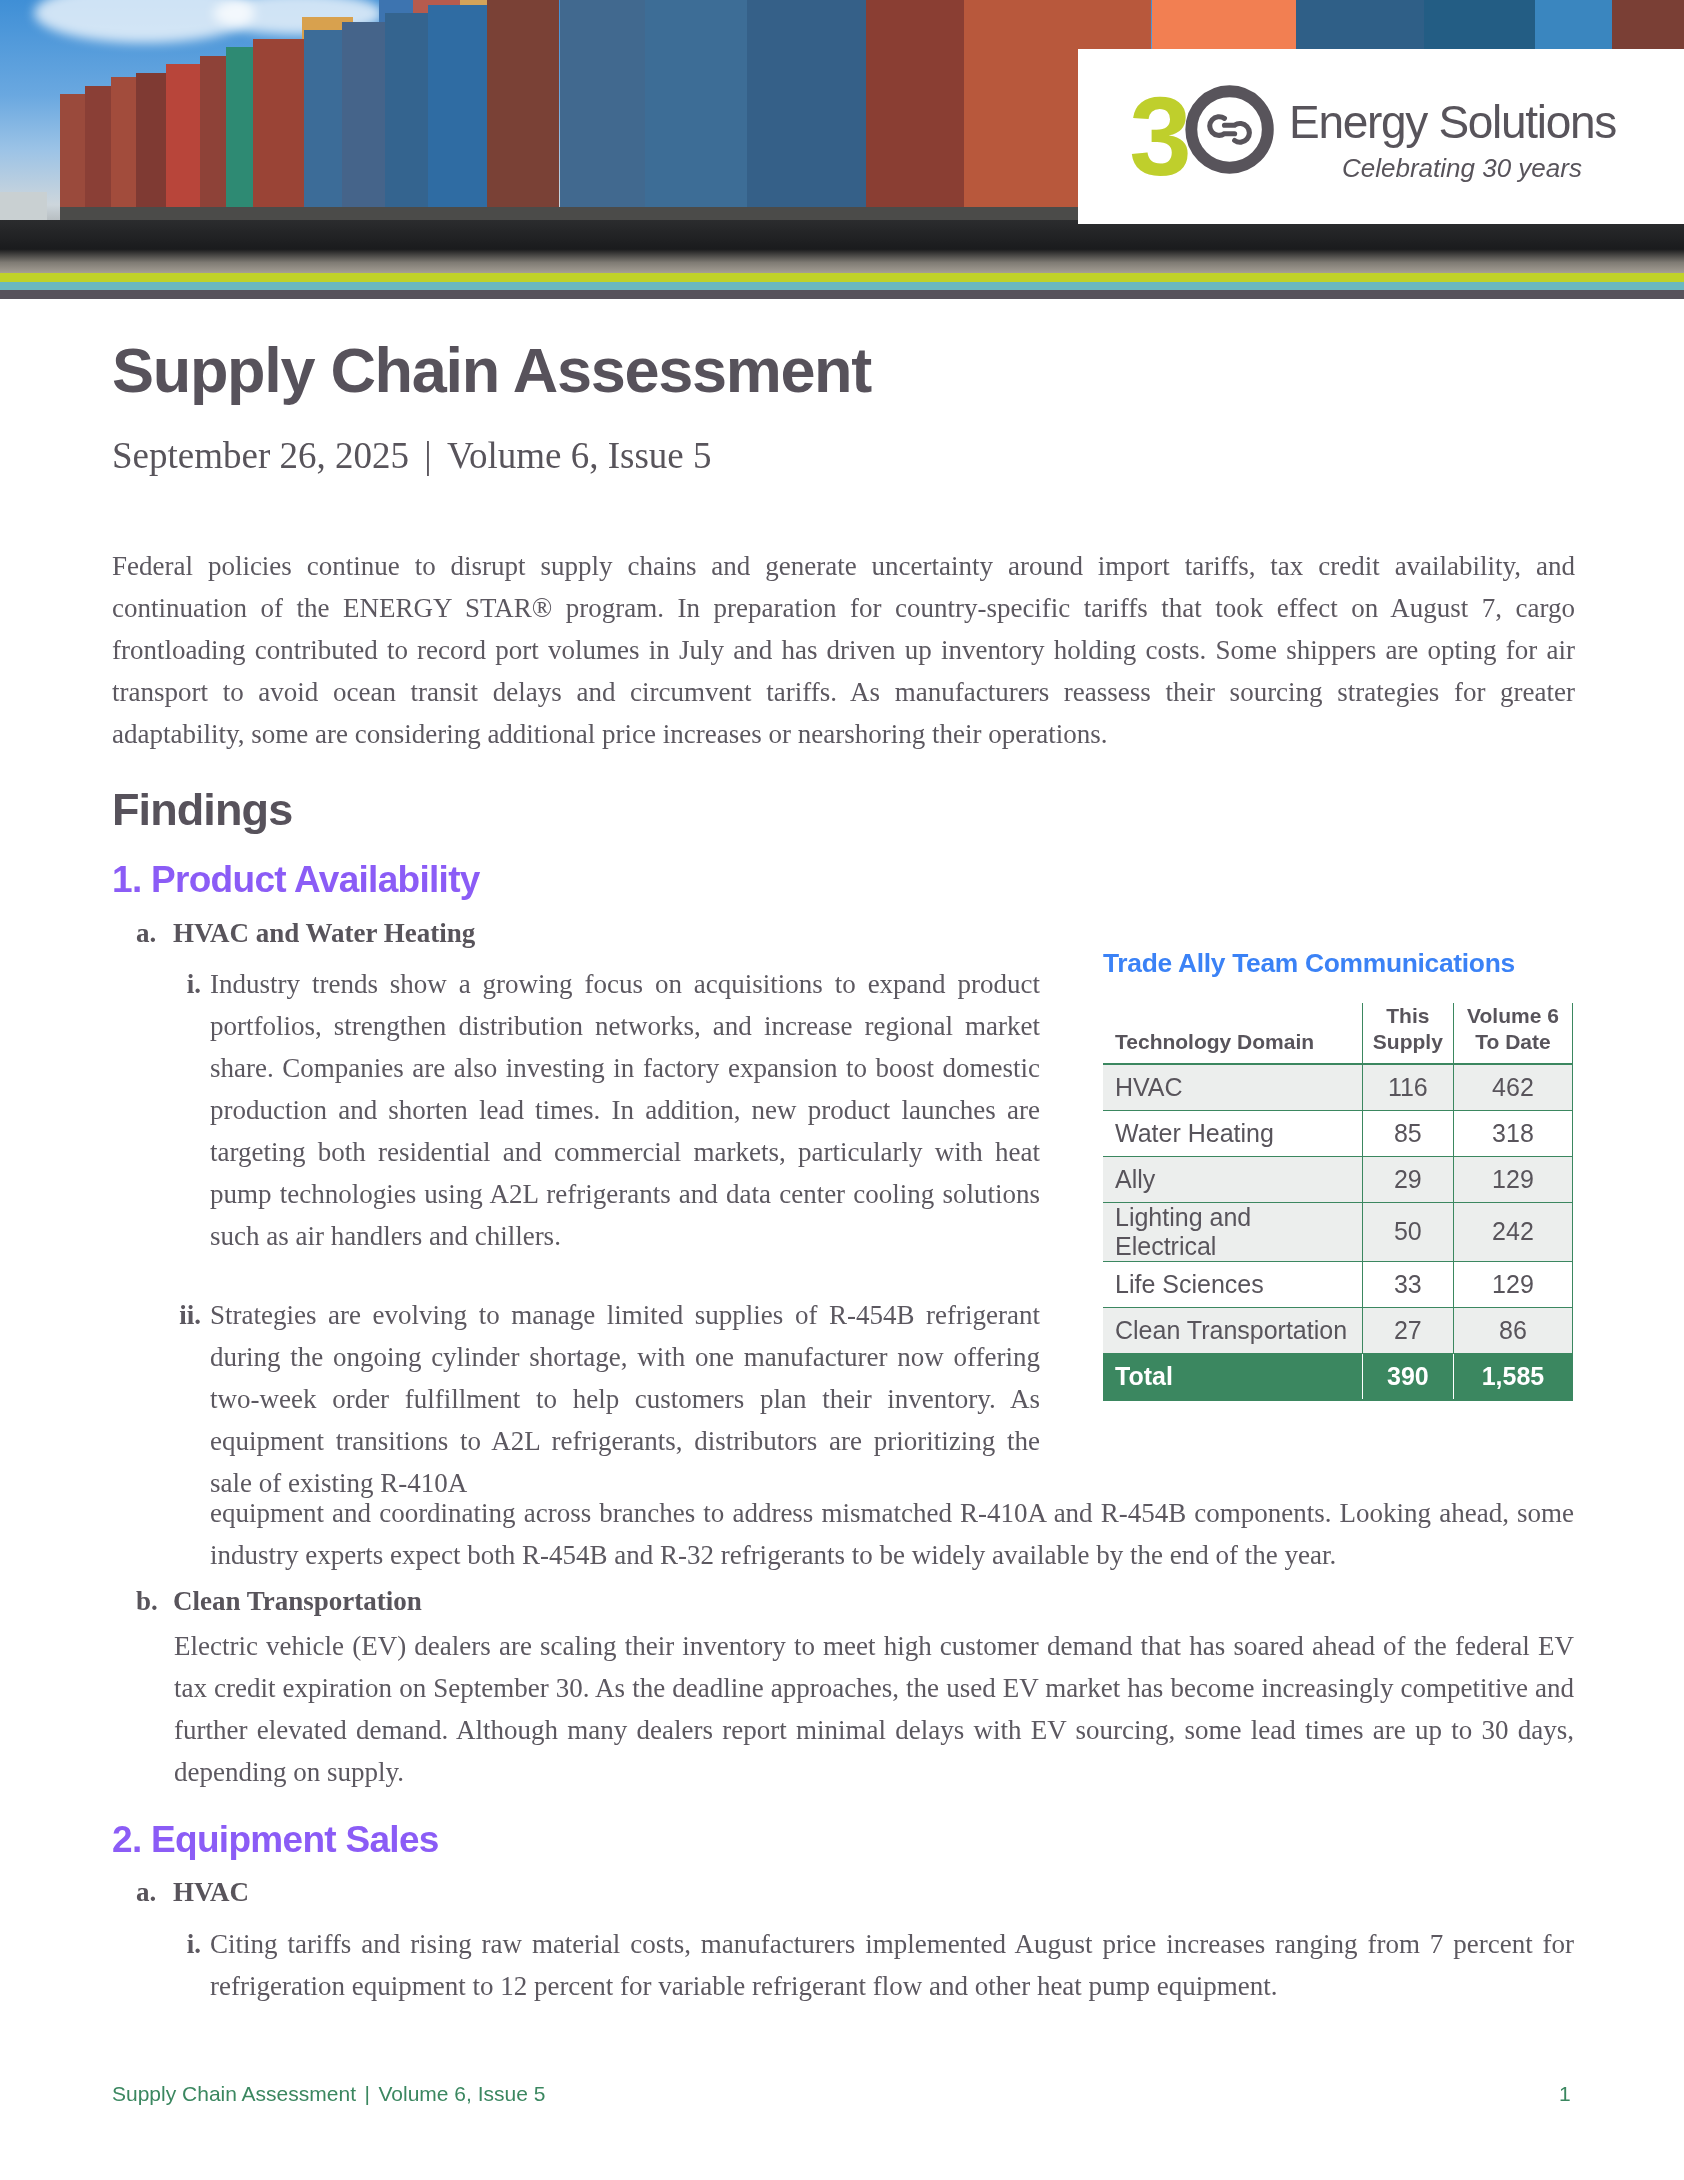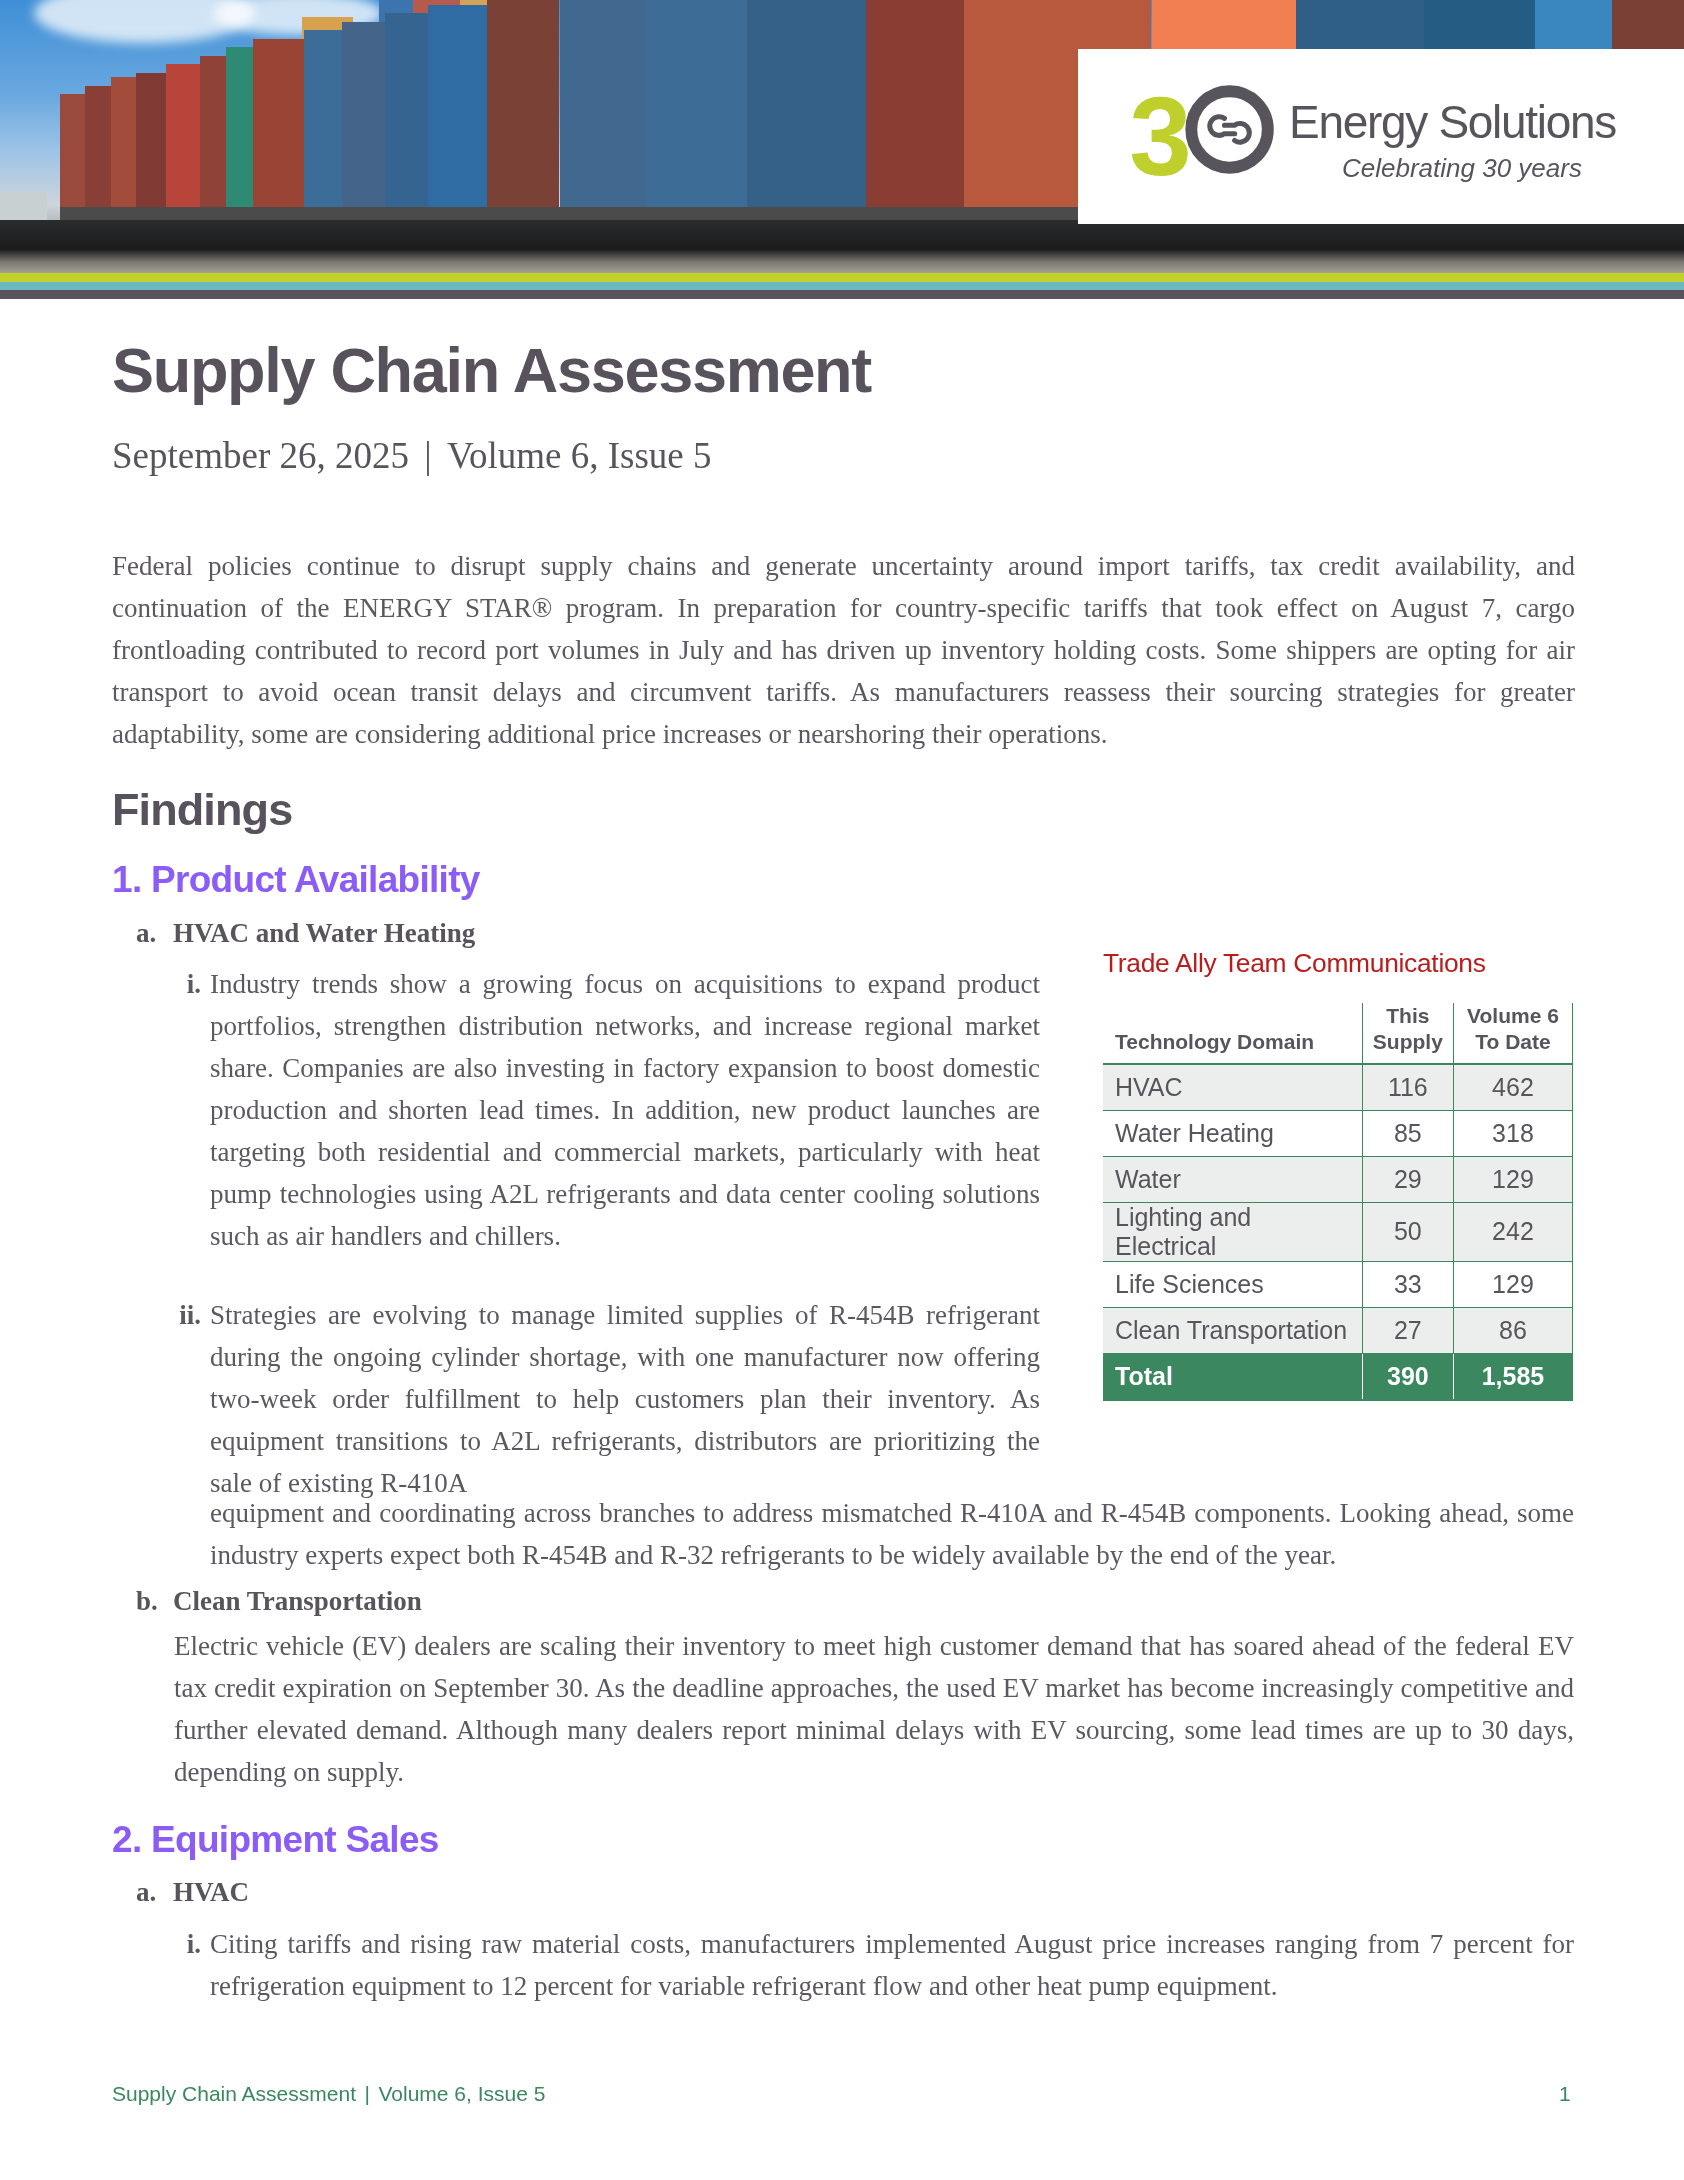--- a/index.html
+++ b/index.html
@@ -43,22 +43,22 @@
   .h2 { position: absolute; left: 112px; margin: 0; font-family: "Liberation Sans", "DejaVu Sans", sans-serif;
     font-weight: bold; font-size: 37px; letter-spacing: -0.7px; color: #8b5cf6; white-space: nowrap; }
   .h3 { position: absolute; left: 136px; margin: 0; font-weight: bold; font-size: 27px; color: #58545b; white-space: nowrap; }
   .h3 .marker { display: inline-block; width: 37px; }
   .item { position: absolute; margin: 0; text-align: justify; }
   .item .roman { position: absolute; font-weight: bold; text-align: right; width: 34px; }
   .para { position: absolute; margin: 0; text-align: justify; }
 
   
   .tbl-title { position: absolute; left: 1103px; top: 948px; margin: 0;
-    font-family: "Liberation Sans", "DejaVu Sans", sans-serif; font-weight: normal; font-size: 26.4px;
-    color: #b91c1c; white-space: nowrap; letter-spacing: -0.3px; }
+    font-family: "Liberation Sans", "DejaVu Sans", sans-serif; font-weight: bold; font-size: 26.4px;
+    color: #3b82f6; white-space: nowrap; letter-spacing: -0.3px; }
   table.comm { position: absolute; left: 1103px; top: 1003px; width: 470px; border-collapse: collapse;
     font-family: "Liberation Sans", "DejaVu Sans", sans-serif; color: #58545b; }
   table.comm th { font-weight: bold; font-size: 21px; line-height: 25.6px; vertical-align: bottom;
     padding: 0 5.1px 8.5px 12px; border-bottom: 2.6px solid #3b8760; }
   table.comm th.num { text-align: center; padding: 0 3.4px 8.5px; }
   table.comm td { font-size: 25px; height: 45px; padding: 0 5.1px 0 12px; border-bottom: 1.7px solid #3b8760; }
   table.comm td.num { text-align: center; padding: 0 3.4px; }
   table.comm .c1 { width: 252px; }
   table.comm .c2 { width: 85px; border-left: 1.7px solid #3b8760; }
   table.comm .c3 { width: 116px; border-left: 1.7px solid #3b8760; border-right: 1.7px solid #3b8760; }
@@ -187,21 +187,21 @@
       <td class="c1">HVAC</td>
       <td class="c2 num">116</td>
       <td class="c3 num">462</td>
     </tr>
     <tr>
       <td class="c1">Water Heating</td>
       <td class="c2 num">85</td>
       <td class="c3 num">318</td>
     </tr>
     <tr class="alt">
-      <td class="c1">Water</td>
+      <td class="c1">Ally</td>
       <td class="c2 num">29</td>
       <td class="c3 num">129</td>
     </tr>
     <tr class="alt">
       <td class="c1">Lighting and Electrical</td>
       <td class="c2 num">50</td>
       <td class="c3 num">242</td>
     </tr>
     <tr>
       <td class="c1">Life Sciences</td>

